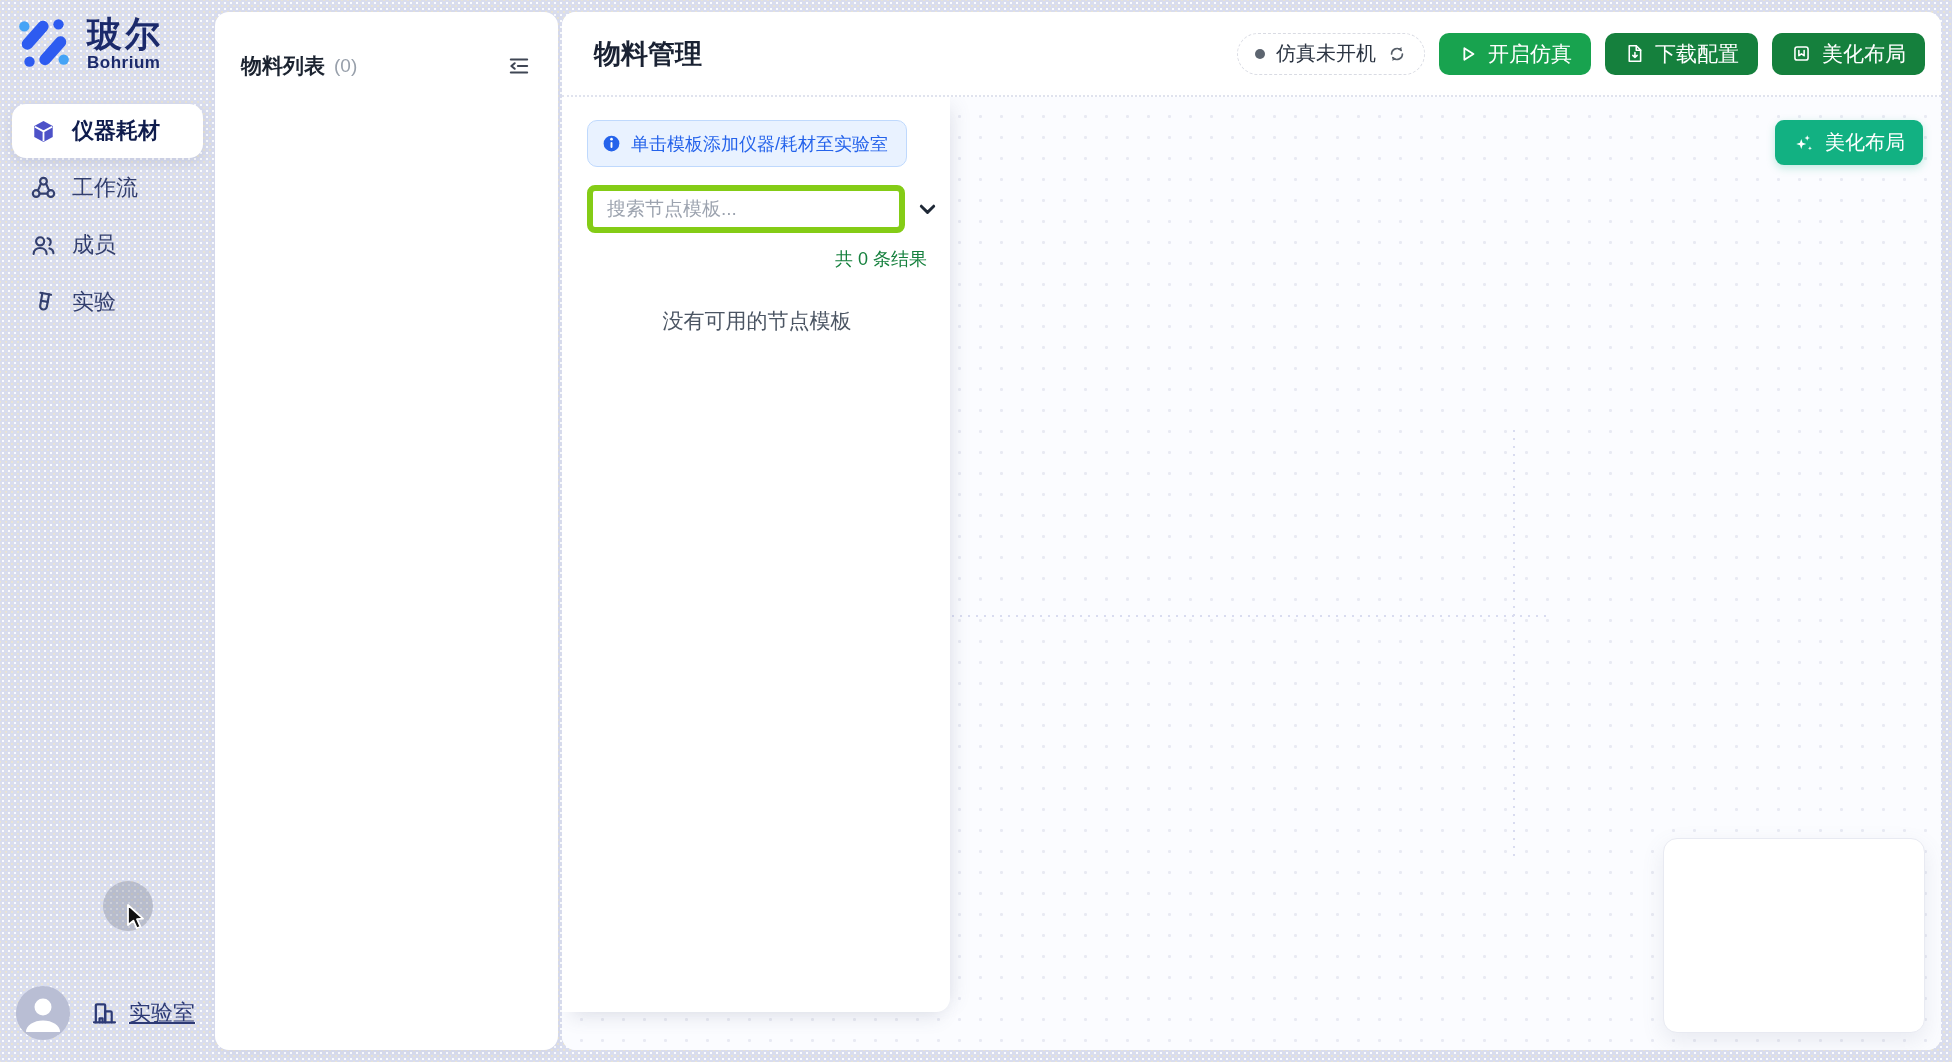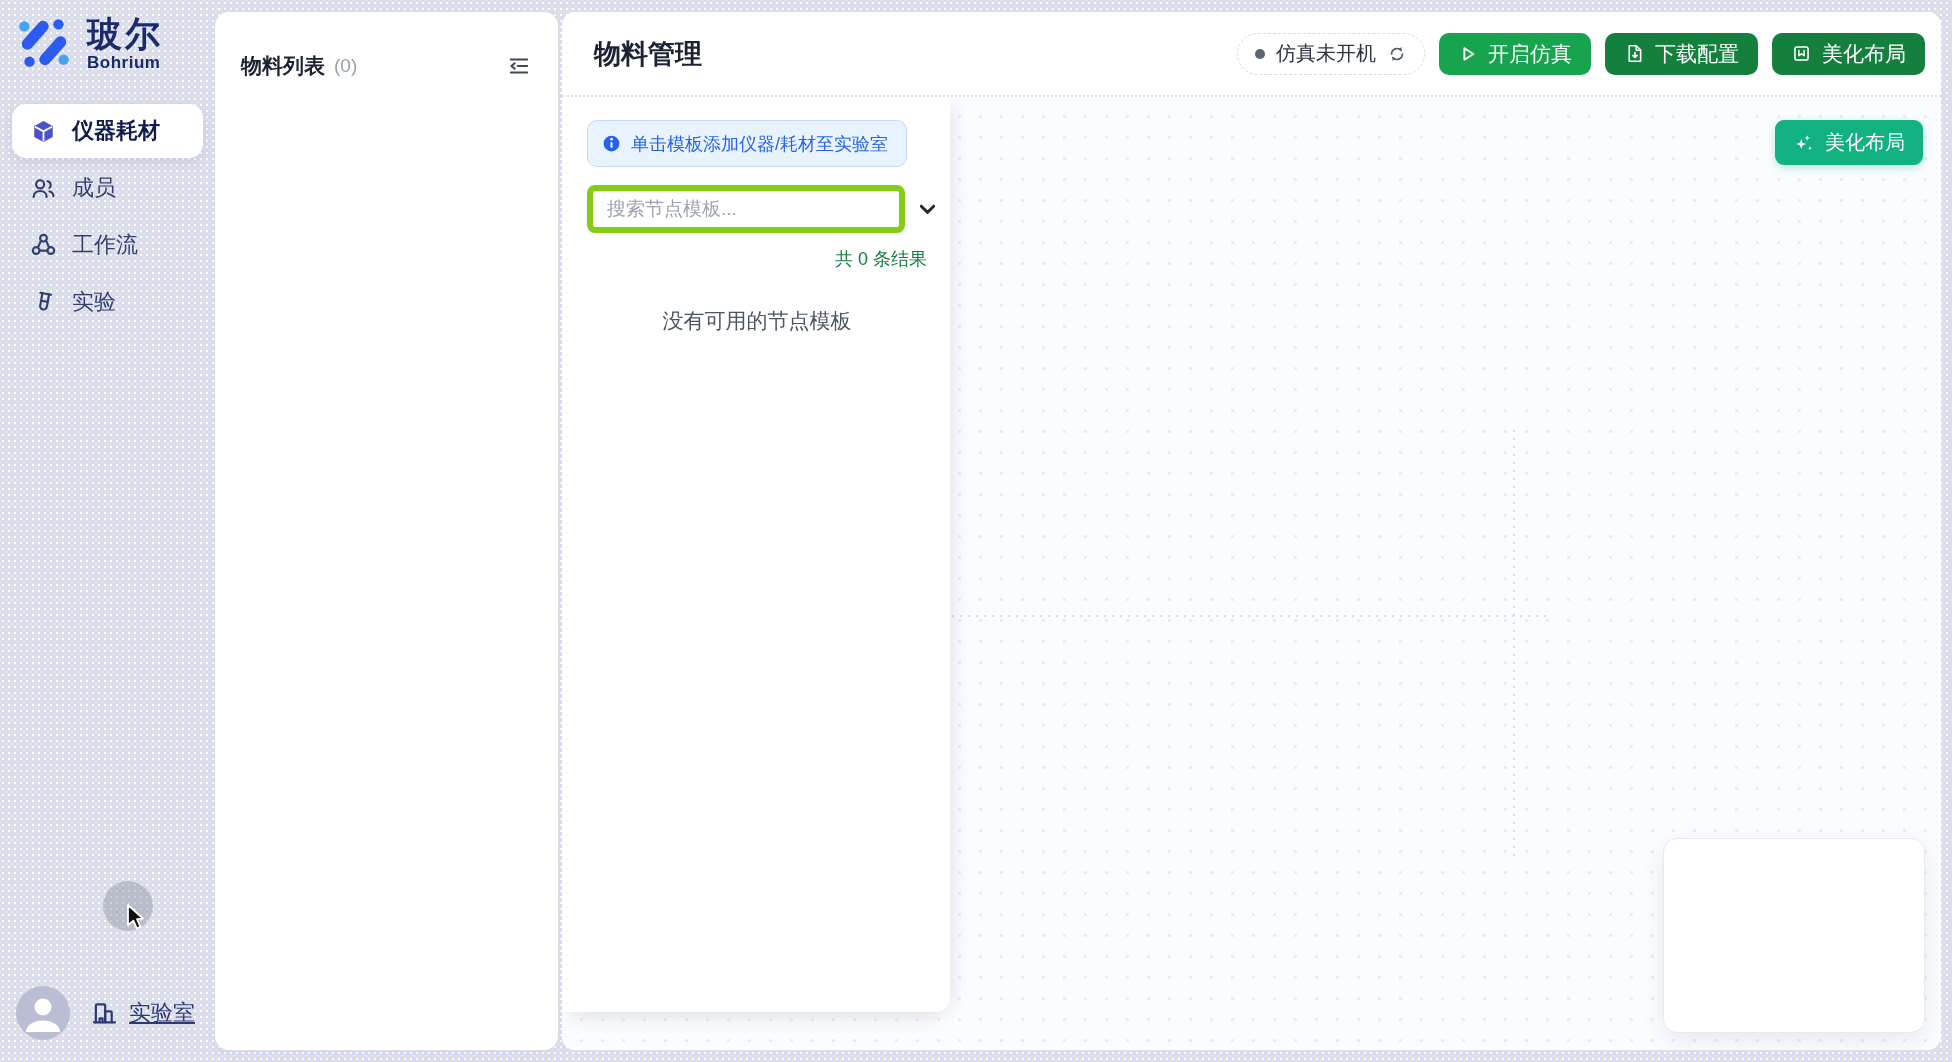--- a/index.html
+++ b/index.html
@@ -162,35 +162,35 @@
     <nav class="nav">
       <div class="nav-item selected">
         <svg class="nav-ic" viewBox="0 0 24 24">
           <path d="M12 2.6 L20.2 7.2 V16.8 L12 21.4 L3.8 16.8 V7.2 Z" fill="#4d52c8"></path>
           <path d="M4.4 7.8 L12 11.9 L19.6 7.8 M12 11.9 V20.6" stroke="#ffffff" stroke-width="1.6" fill="none"></path>
         </svg>
         <span class="nav-label">仪器耗材</span>
       </div>
       <div class="nav-item">
         <svg class="nav-ic" viewBox="0 0 24 24" fill="none" stroke="#333f6e" stroke-width="1.9" stroke-linecap="round">
+          <circle cx="12" cy="5.5" r="3"></circle>
+            <circle cx="5.5" cy="16.5" r="3"></circle>
+            <circle cx="18.5" cy="16.5" r="3"></circle>
+          <path d="M9.8 7.6 L7 13.9 M14.2 7.6 L17 13.9 M8.6 16.5 H15.4"></path>
+        </svg>
+        <span class="nav-label">工作流</span>
+      </div>
+      <div class="nav-item">
+        <svg class="nav-ic" viewBox="0 0 24 24" fill="none" stroke="#333f6e" stroke-width="1.9" stroke-linecap="round">
           <circle cx="9" cy="8.3" r="3.6"></circle>
           <path d="M3.2 19.5 c0-3.4 2.6-5.3 5.8-5.3 s5.8 1.9 5.8 5.3"></path>
           <path d="M15.6 5.6 c1.6 0.3 2.8 1.7 2.8 3.4 0 1-0.4 1.9-1.1 2.5"></path>
           <path d="M17.3 14.6 c2.3 0.5 3.5 2.1 3.5 4.3"></path>
         </svg>
         <span class="nav-label">成员</span>
-      </div>
-      <div class="nav-item">
-        <svg class="nav-ic" viewBox="0 0 24 24" fill="none" stroke="#333f6e" stroke-width="1.9" stroke-linecap="round">
-          <circle cx="12" cy="5.5" r="3"></circle>
-            <circle cx="5.5" cy="16.5" r="3"></circle>
-            <circle cx="18.5" cy="16.5" r="3"></circle>
-          <path d="M9.8 7.6 L7 13.9 M14.2 7.6 L17 13.9 M8.6 16.5 H15.4"></path>
-        </svg>
-        <span class="nav-label">工作流</span>
       </div>
       <div class="nav-item">
         <svg class="nav-ic" viewBox="0 0 24 24" fill="none" stroke="#333f6e" stroke-width="1.9" stroke-linecap="round" stroke-linejoin="round">
           <g transform="rotate(10 12 12)">
             <path d="M9.6 4 V15.2 a3 3 0 0 0 6 0 V4"></path>
             <path d="M7.8 4 H17.4"></path>
             <path d="M9.6 10.8 h6"></path>
           </g>
         </svg>
         <span class="nav-label">实验</span>

